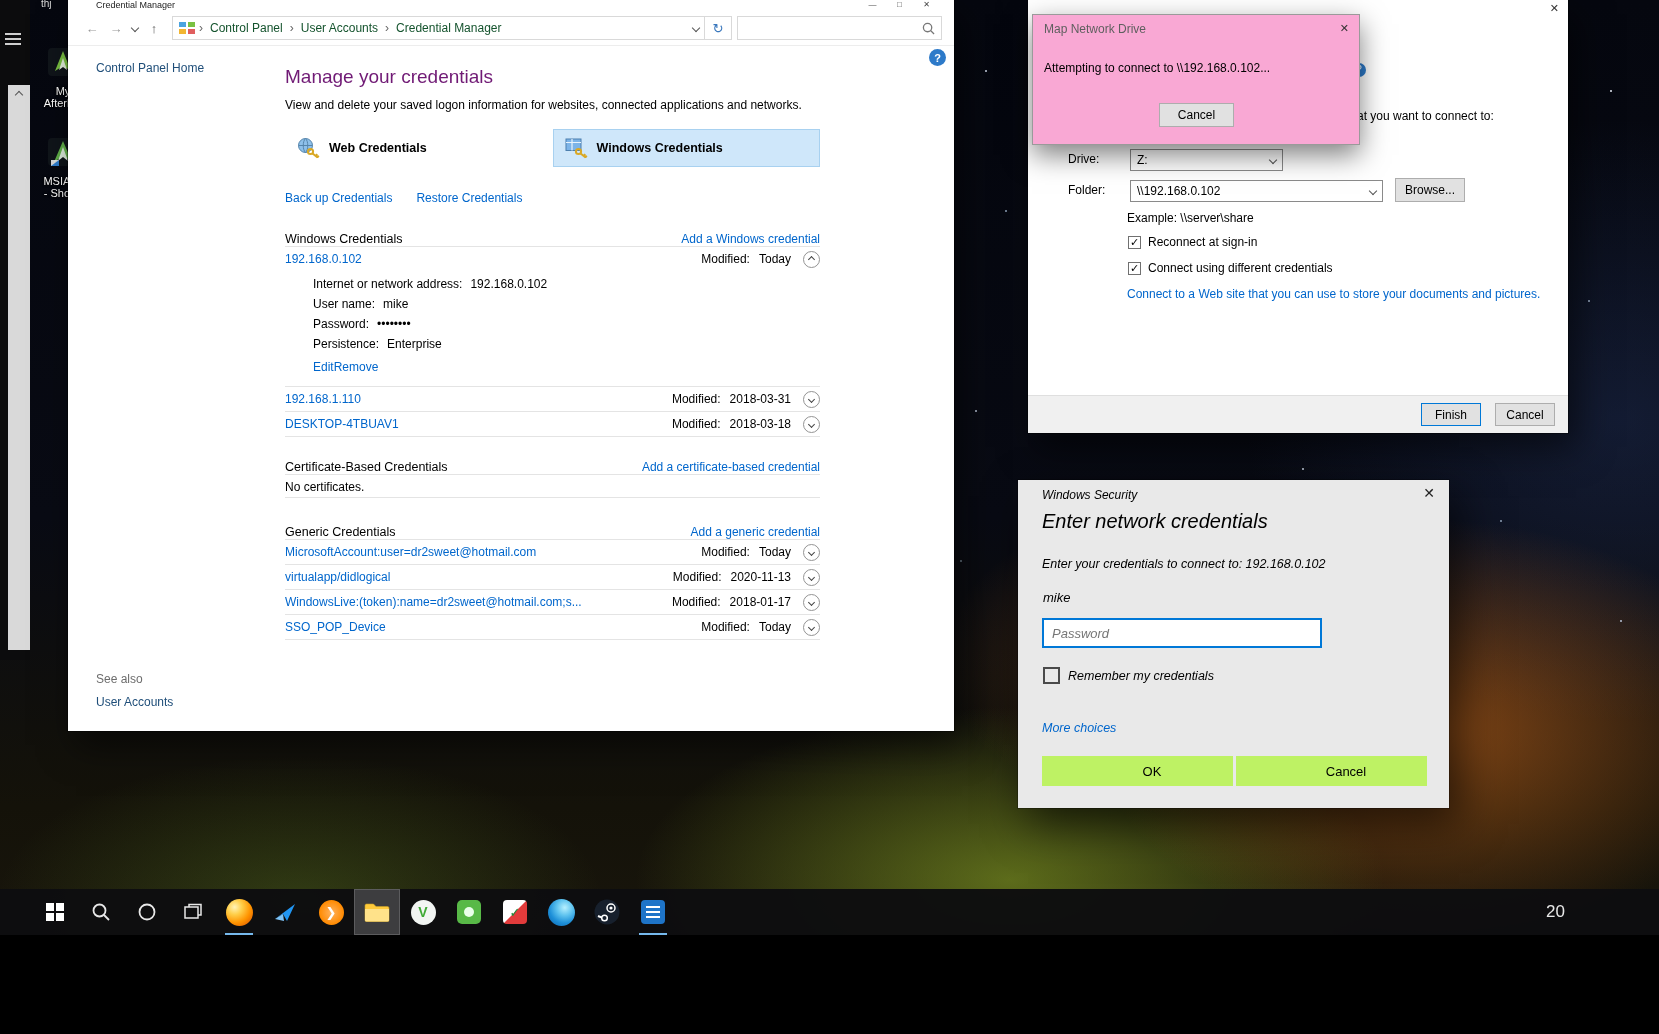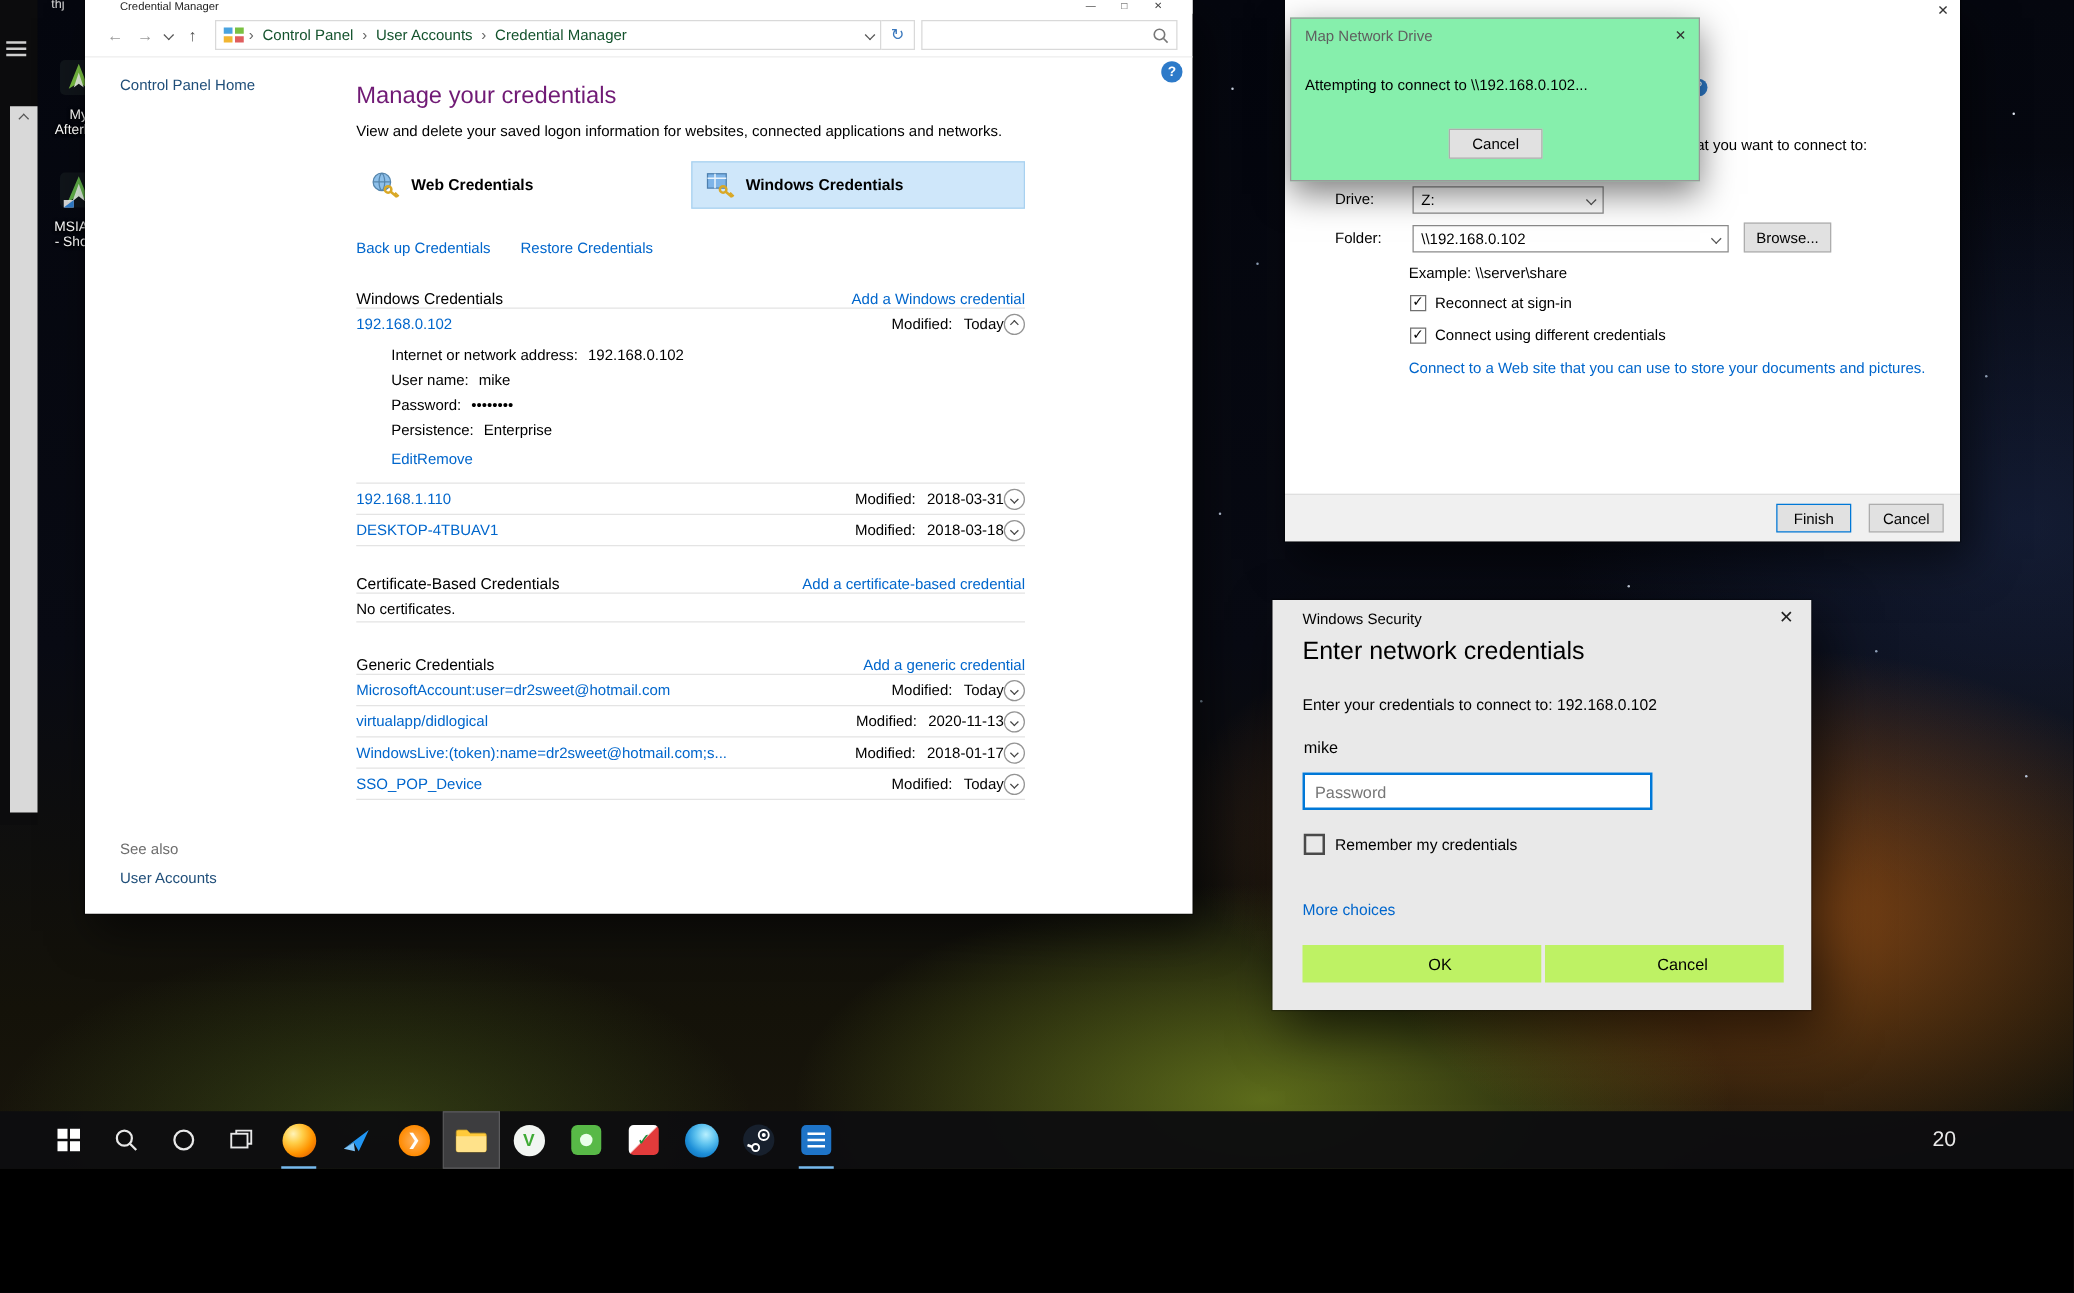--- a/index.html
+++ b/index.html
@@ -67,21 +67,21 @@
   .cm-desc { margin:10px 0 0; font-size:12px; }
   .tabs { margin-top:17px; display:flex; height:38px; }
   .tab { flex:1; display:flex; align-items:center; gap:9px; padding-left:10px; font-size:12.5px; font-weight:bold; border:1px solid transparent; cursor:pointer; }
   .tab.selected { background:#cfe7fa; border-color:#a8d1f0; }
   .bk-links { margin-top:24px; display:flex; gap:24px; }
   .cred-list { margin-top:22px; }
   .sec-head { display:flex; justify-content:space-between; align-items:flex-end; height:19px; }
   .sec-head .sec-title { font-size:12.5px; }
   .cred-row { display:flex; align-items:center; height:25px; border-top:1px solid #e4e4e4; }
   .cred-name { flex:1; color:#0066cc; cursor:pointer; }
-  .mod { margin-right:0; }
+  .mod { margin-right:12px; }
   .mod .mv { margin-left:9px; }
   .chevbtn { width:17px; height:17px; border-radius:50%; border:1px solid #949494; background:#fff; display:flex; align-items:center; justify-content:center; cursor:pointer; flex:none; }
   .chevbtn .chev { width:5px; height:5px; border-color:#444; }
   .cred-detail { padding:3px 0 9px 28px; line-height:20px; }
   .cred-detail .val { margin-left:8px; }
   .detail-actions { margin-top:3px; display:flex; gap:0; }
   .hr { border-top:1px solid #e4e4e4; }
   .empty-row { height:24px; line-height:24px; border-top:1px solid #e4e4e4; border-bottom:1px solid #e4e4e4; }
   .cm-seealso { position:absolute; left:28px; top:672px; font-size:12px; color:#6d6d6d; }
   .cm-useraccounts { position:absolute; left:28px; top:695px; font-size:12px; color:#1f4e79; }
@@ -96,32 +96,32 @@
   .wiz-select { border:1px solid #8a8a8a; background:#fff; display:flex; align-items:center; padding:0 6px; cursor:pointer; }
   .wiz-select .chev { margin-left:auto; }
   .btn { height:23px; min-width:60px; background:#e1e1e1; border:1px solid #adadad; font-size:12px; font-family:inherit; cursor:pointer; }
   .btn.default { border-color:#0078d7; }
   .cbrow { display:flex; align-items:center; }
   .cb { width:13px; height:13px; border:1px solid #707070; background:#fff; display:inline-flex; align-items:center; justify-content:center; font-size:11px; line-height:1; cursor:pointer; flex:none; }
   .cb-label { margin-left:7px; }
   .wiz-footer { position:absolute; left:0; right:0; bottom:0; height:38px; background:#f0f0f0; border-top:1px solid #dfdfdf; display:flex; justify-content:flex-end; align-items:center; gap:14px; padding-right:13px; }
 
   
-  #progress { position:absolute; left:1032px; top:14px; width:328px; height:131px; background:#86efac; border:1px solid #9a9a9a; z-index:9;
+  #progress { position:absolute; left:1032px; top:14px; width:328px; height:131px; background:#f9a8d4; border:1px solid #9a9a9a; z-index:9;
     box-shadow:0 10px 26px rgba(0,0,0,.5); font-size:12px; color:#000; }
   #progress .abs { position:absolute; }
   .prog-title { left:11px; top:7px; color:#5f5f5f; }
   .prog-close { right:10px; top:7px; font-size:11px; color:#333; cursor:pointer; }
   .prog-msg { left:11px; top:46px; }
   .prog-cancel { left:126px; top:88px; width:75px; height:24px; }
 
   
   #security { position:absolute; left:1018px; top:480px; width:431px; height:328px; background:#e9e9e9; z-index:10;
     box-shadow:0 0 0 1px rgba(0,0,0,.25), 10px 16px 40px rgba(0,0,0,.6); font-size:12px; color:#000; }
-  #security .abs { position:absolute; }
+  #security .abs { position:absolute;font-style:italic; }
   .ws-title { left:24px; top:8px; font-size:12px; }
   .ws-close { right:14px; top:5px; font-size:14px; color:#222; cursor:pointer; }
   .ws-head { left:24px; top:30px; font-size:20px; font-weight:400; }
   .ws-sub { left:24px; top:77px; font-size:12.5px; }
   .ws-user { left:25px; top:110px; font-size:13px; }
   .ws-pass { left:24px; top:138px; width:280px; height:30px; border:2px solid #0078d7; background:#fff; padding:0 8px; font-size:13px; font-family:inherit; outline:none; }
   .ws-pass::placeholder { color:#767676; }
   .ws-check { left:25px; top:187px; width:17px; height:17px; border:2px solid #4a4a4a; background:transparent; cursor:pointer; }
   .ws-check-label { left:50px; top:189px; font-size:12.5px; }
   .ws-more { left:24px; top:241px; font-size:12.5px; }

